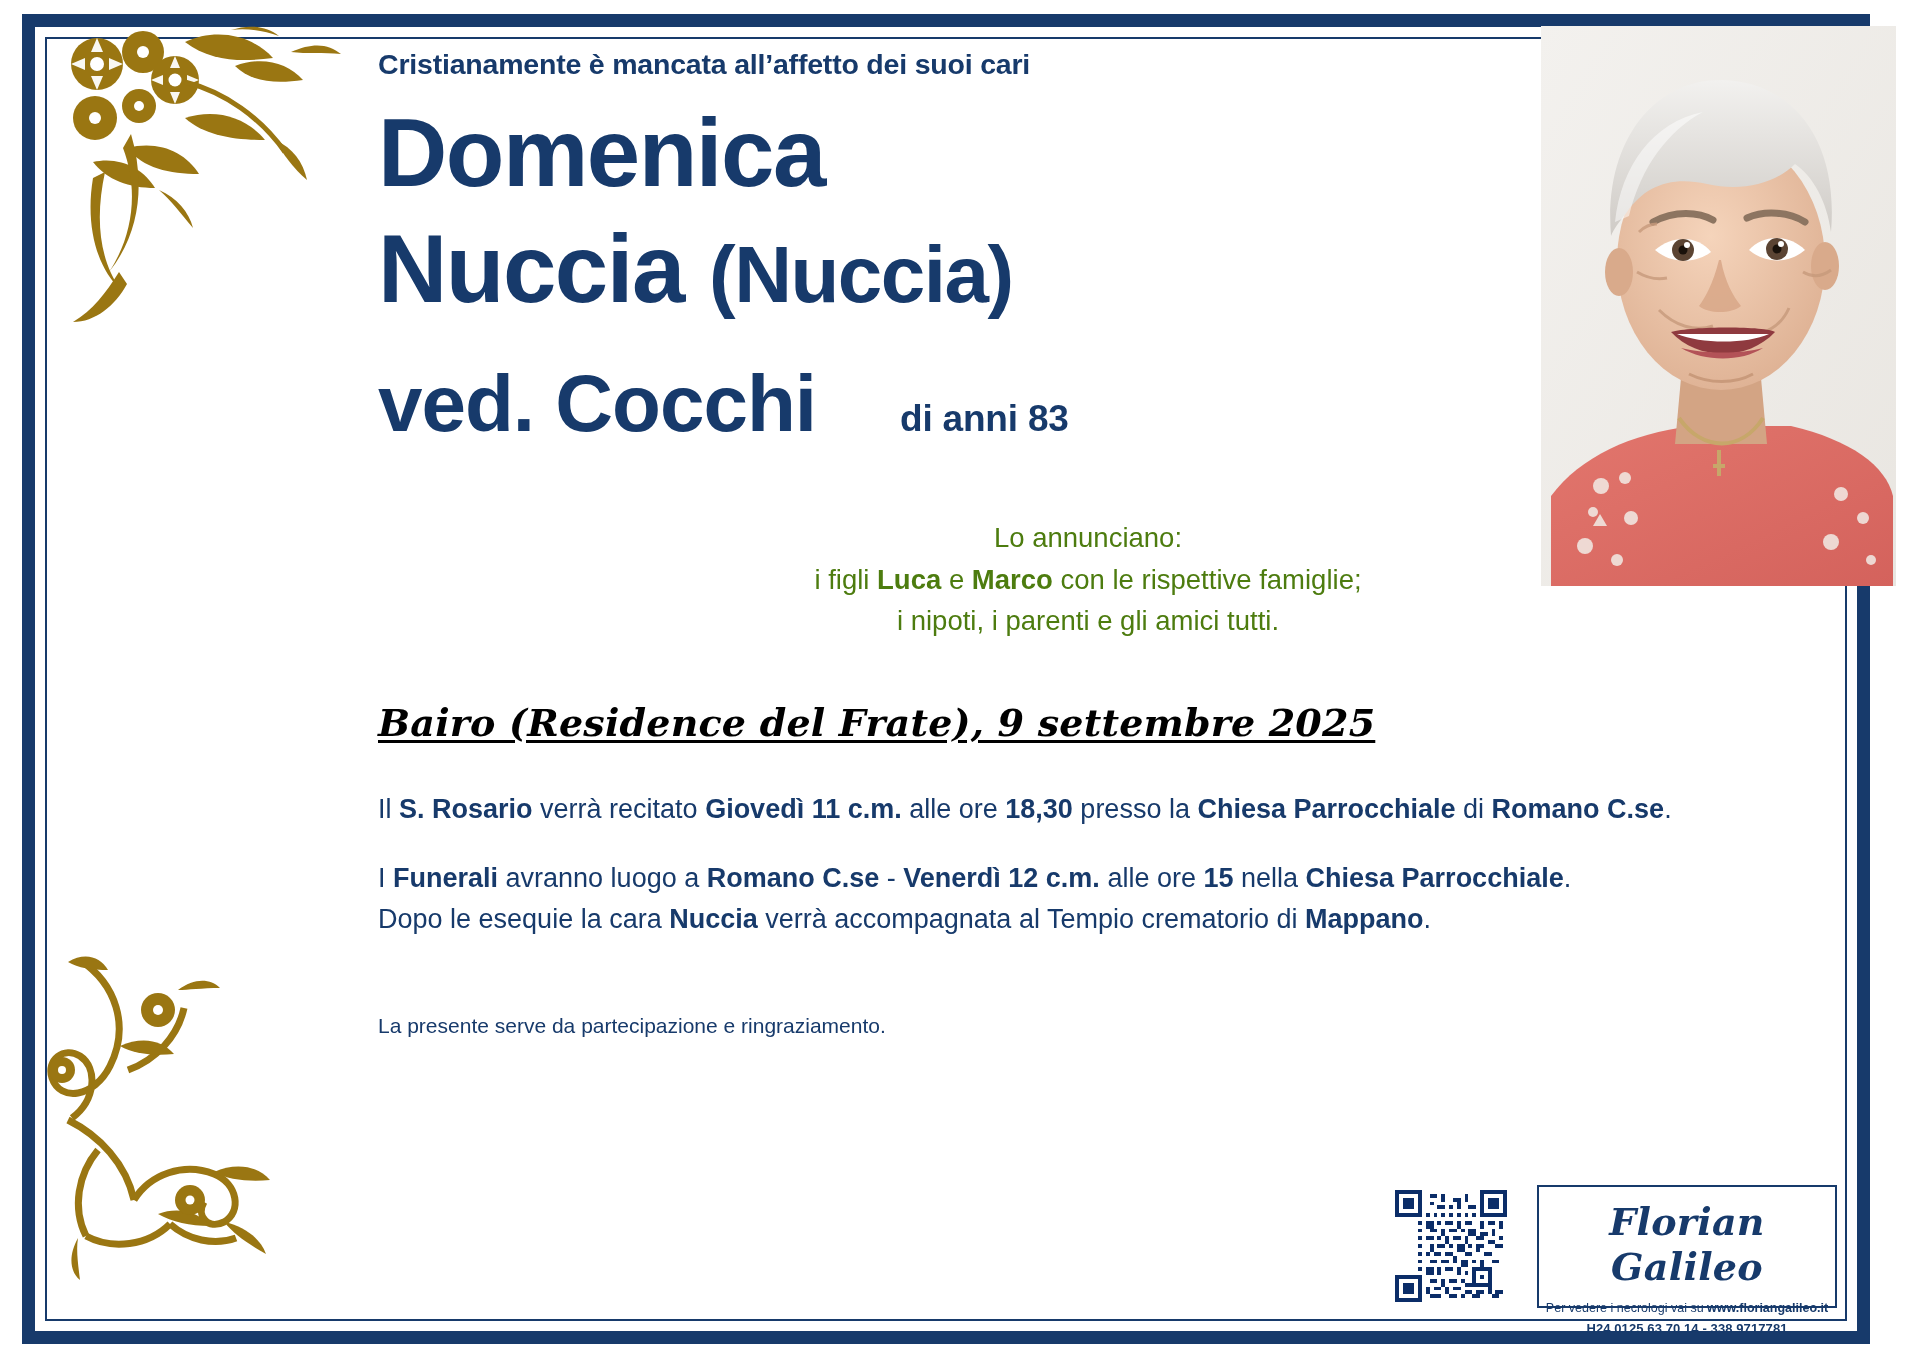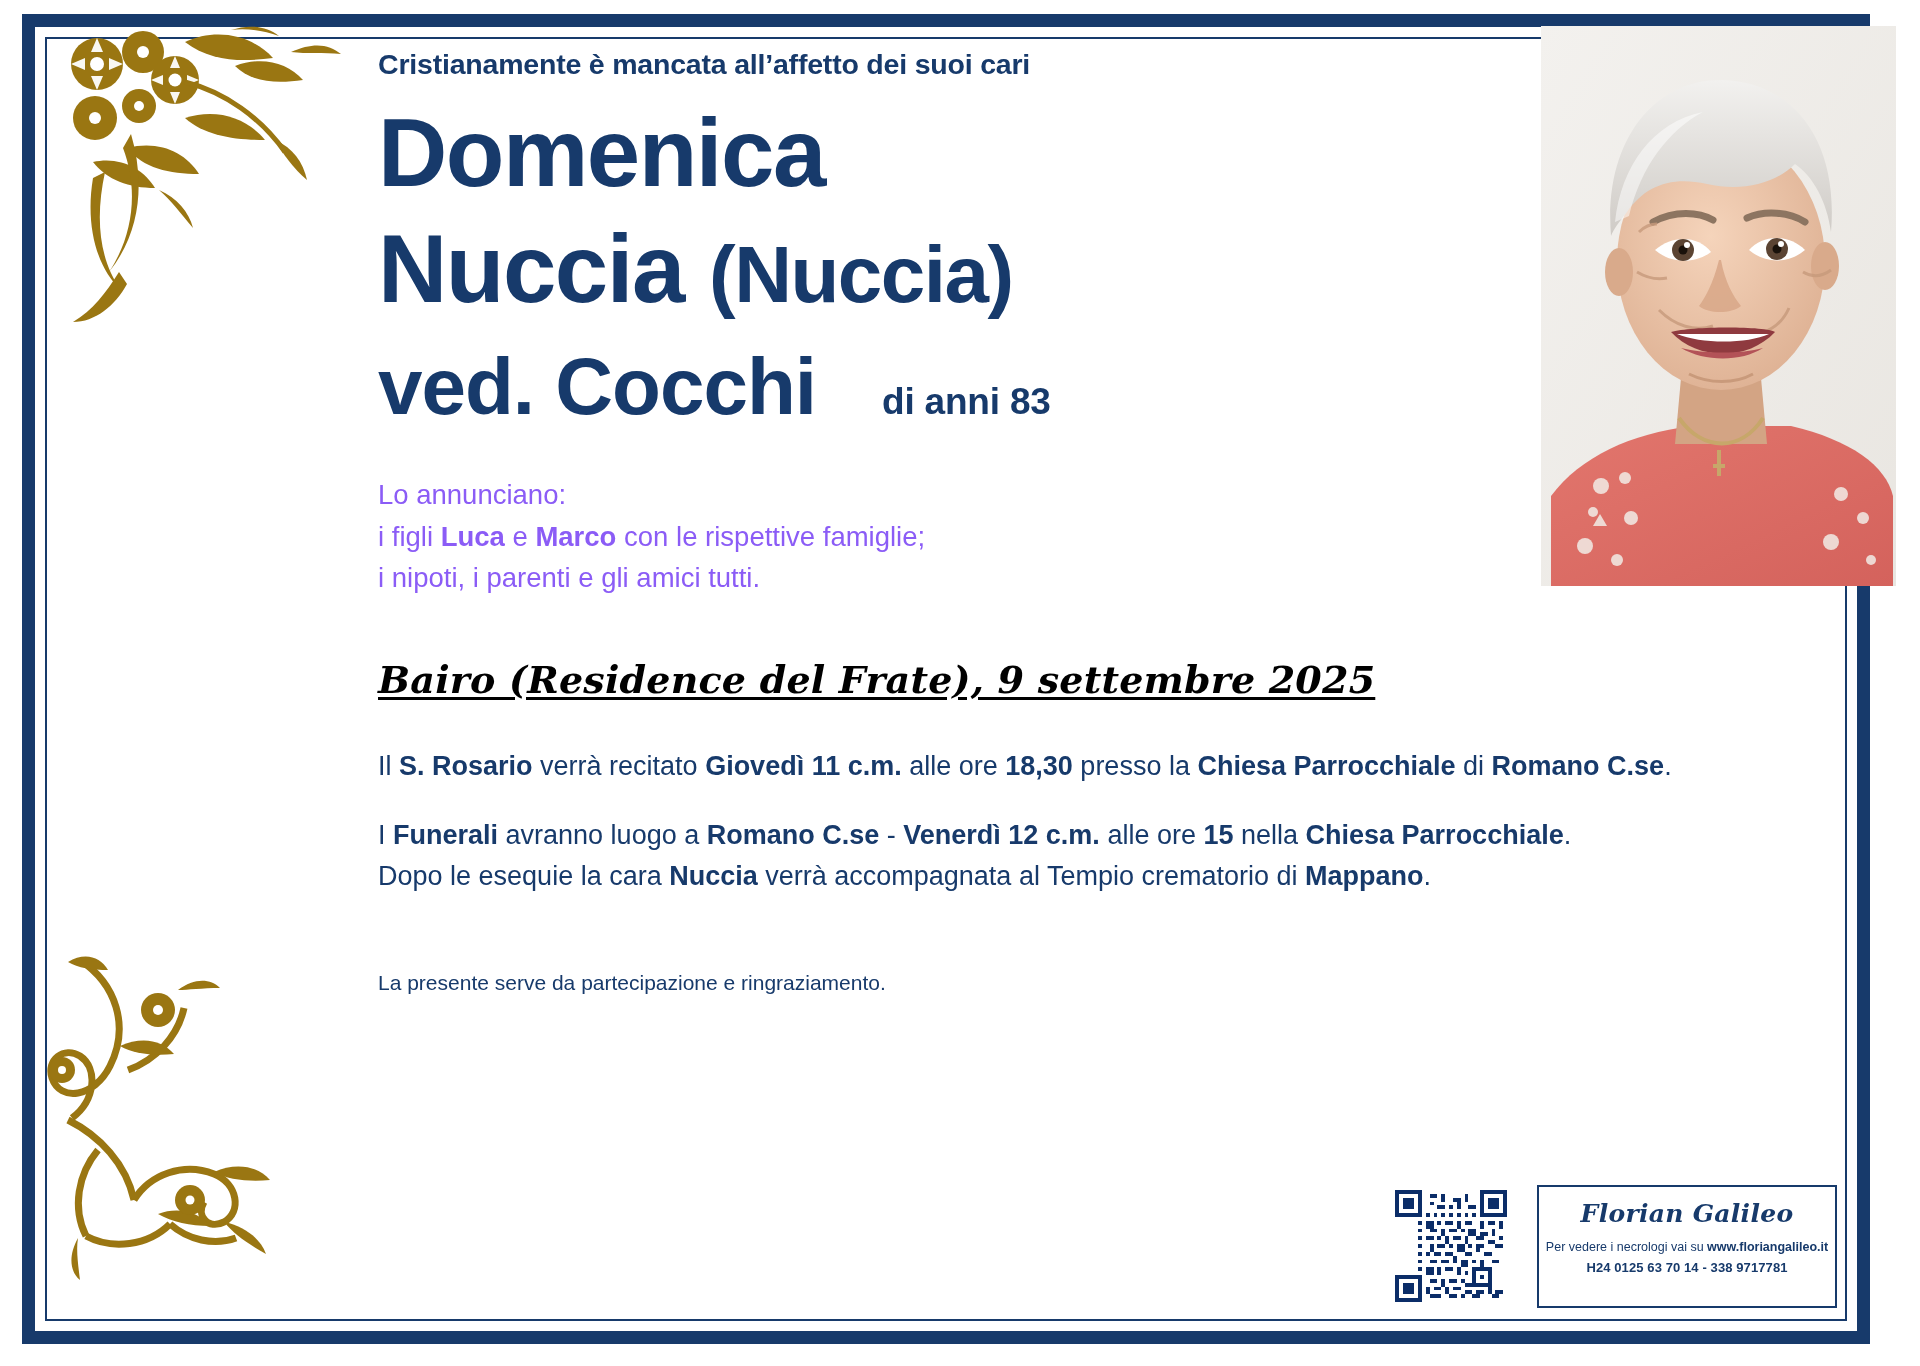--- a/index.html
+++ b/index.html
@@ -100,39 +100,40 @@
     font-weight: 700;
     margin-top: 16px;
   }
   .name-l2 .nick {
     font-size: 80px;
   }
   .name-l3 {
     font-size: 80px;
     letter-spacing: -1px;
     font-weight: 700;
-    margin-top: 26px;
+    margin-top: 43px;
     display: flex;
     align-items: baseline;
-    gap: 66px;
+    gap: 84px;
   }
   .age {
     font-size: 37px;
     font-weight: 600;
     letter-spacing: -0.2px;
     white-space: nowrap;
   }
   .age b { font-weight: 800; }
 
   .announce {
-    margin-top: 46px;
-    color: #8b5cf6;
+    margin-top: 72px;
+    color: #4d7c0f;
     font-size: 27.5px;
     line-height: 1.52;
     font-weight: 500;
+    text-align: center;
   }
   .announce .ind { padding-left: 0px; }
   .announce .ind2 { padding-left: 0px; }
   .announce b { font-weight: 800; }
 
   .place-date {
     margin-top: 58px;
     color: #000000;
     font-size: 38px;
     font-family: "DejaVu Serif", serif;
@@ -182,21 +183,21 @@
     height: 123px;
     border: 2px solid #173a6b;
     box-sizing: border-box;
     text-align: center;
     color: #173a6b;
     background: #fff;
   }
   .agency-name {
     font-family: "DejaVu Serif", serif;
     font-style: italic;
-    font-size: 25px;
+    font-size: 38px;
     font-weight: 700;
     margin-top: 12px;
     letter-spacing: 0.3px;
   }
   .agency-line1 {
     font-size: 12.5px;
     margin-top: 12px;
     line-height: 1.25;
   }
   .agency-line1 b { font-weight: 700; }

